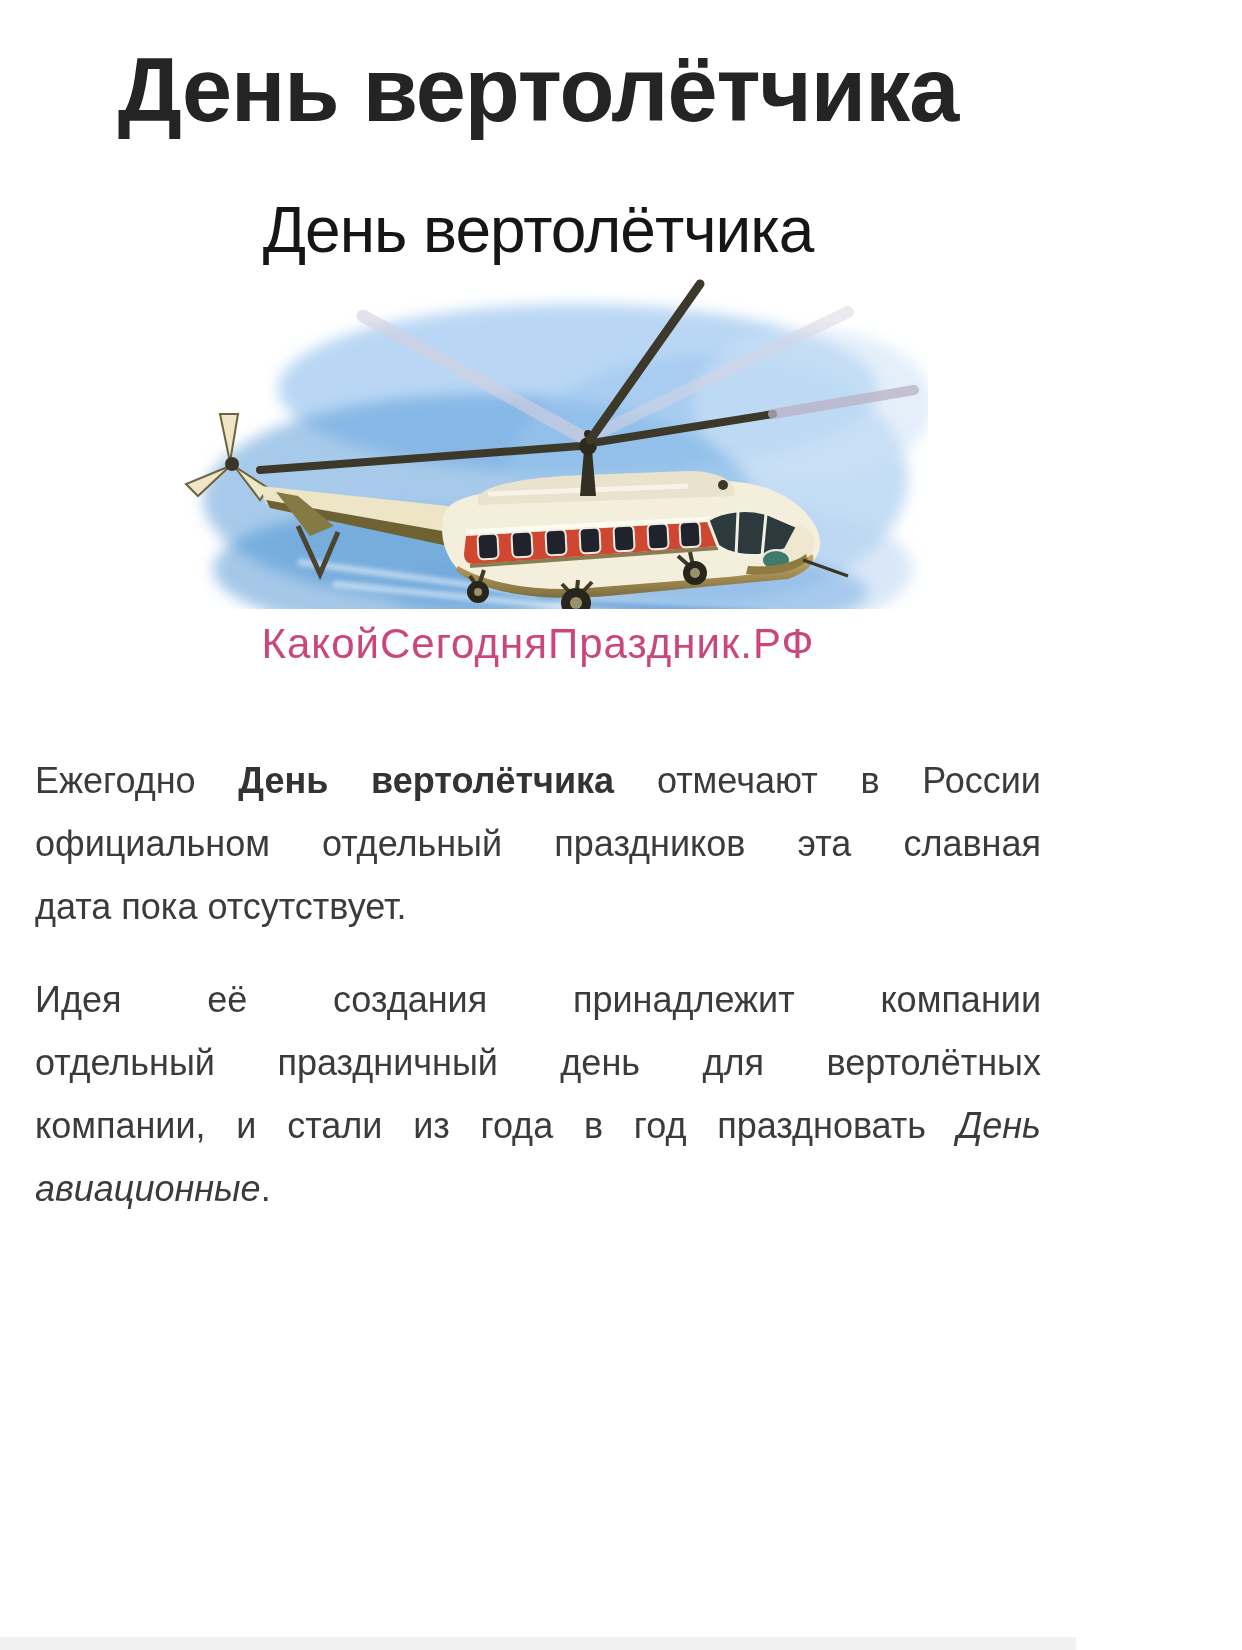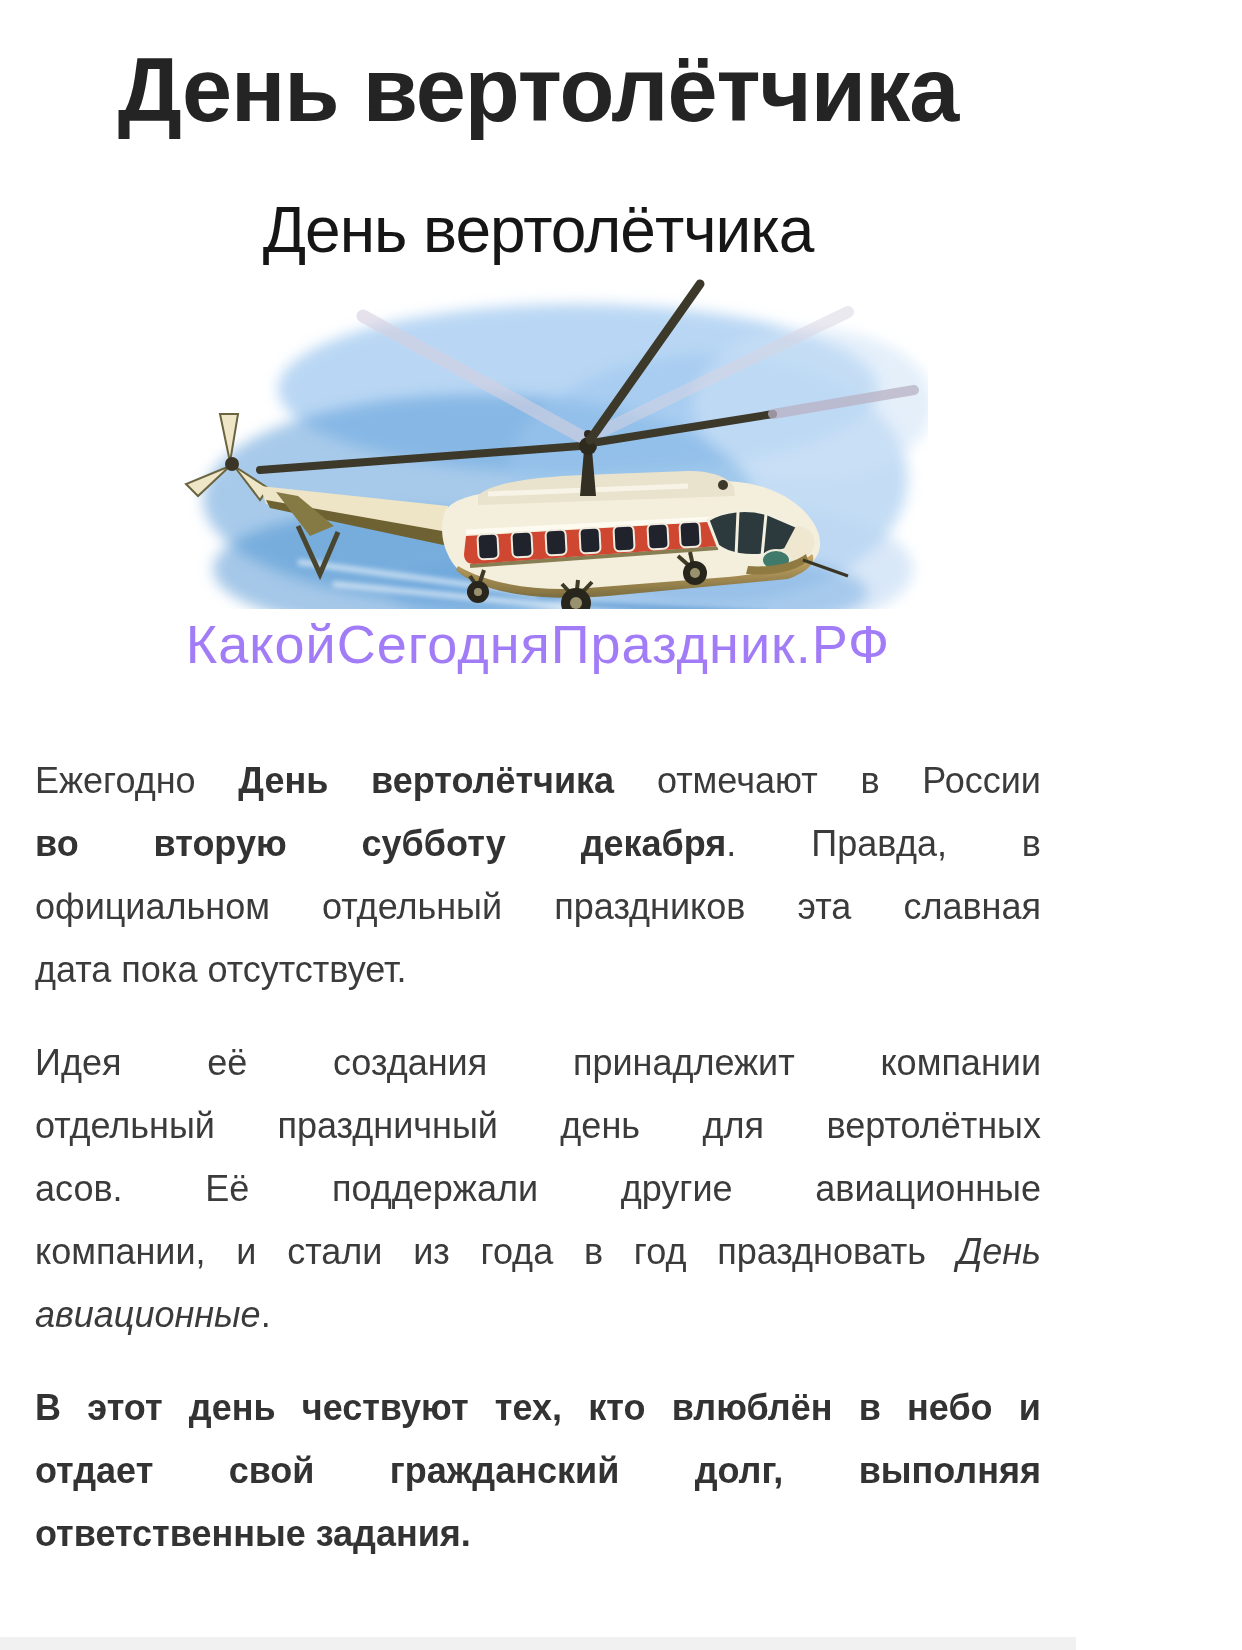--- a/index.html
+++ b/index.html
@@ -29,23 +29,23 @@
     font-size:64px;
     line-height:76px;
     font-weight:400;
     letter-spacing:-1px;
     color:#161616;
     margin-bottom:6px;
   }
   .art{display:block;margin:0 auto;}
   .watermark{
     margin-top:2px;
-    font-size:54px;
+    font-size:42px;
     line-height:66px;
-    color:#8b5cf6;
+    color:#be185d;
     opacity:.8;
     letter-spacing:1px;
     white-space:nowrap;
   }
   .article{
     margin:72px 35px 0 35px;
     font-size:36px;
     line-height:63px;
     color:#3b3b3b;
   }
@@ -180,32 +180,25 @@
           <circle cx="547" cy="299" r="5" fill="#9a926e"></circle>
       </g>
     </svg>
 
     <div class="watermark">КакойСегодняПраздник.РФ</div>
   </div>
 
   <div class="article">
       <div class="para">
         <div class="pline"><span>Ежегодно </span><b>День вертолётчика</b><span> отмечают в России</span></div>
-        <div class="pline"><b>во вторую субботу декабря</b><span>. Правда, в</span></div>
         <div class="pline"><span>официальном отдельный праздников эта славная</span></div>
         <div class="pline last"><span>дата пока отсутствует.</span></div>
       </div>
       <div class="para">
         <div class="pline"><span>Идея её создания принадлежит компании</span></div>
         <div class="pline"><span>отдельный праздничный день для вертолётных</span></div>
-        <div class="pline"><span>асов. Её поддержали другие авиационные</span></div>
         <div class="pline"><span>компании, и стали из года в год праздновать </span><i>День</i></div>
         <div class="pline last"><i>авиационные</i><span>.</span></div>
       </div>
-      <div class="para">
-        <div class="pline"><b>В этот день чествуют тех, кто влюблён в небо и</b></div>
-        <div class="pline"><b>отдает свой гражданский долг, выполняя</b></div>
-        <div class="pline last"><b>ответственные задания.</b></div>
-      </div>
     </div>
 
   <div class="bottom-strip"></div>
 </div>
 
 </body></html>

